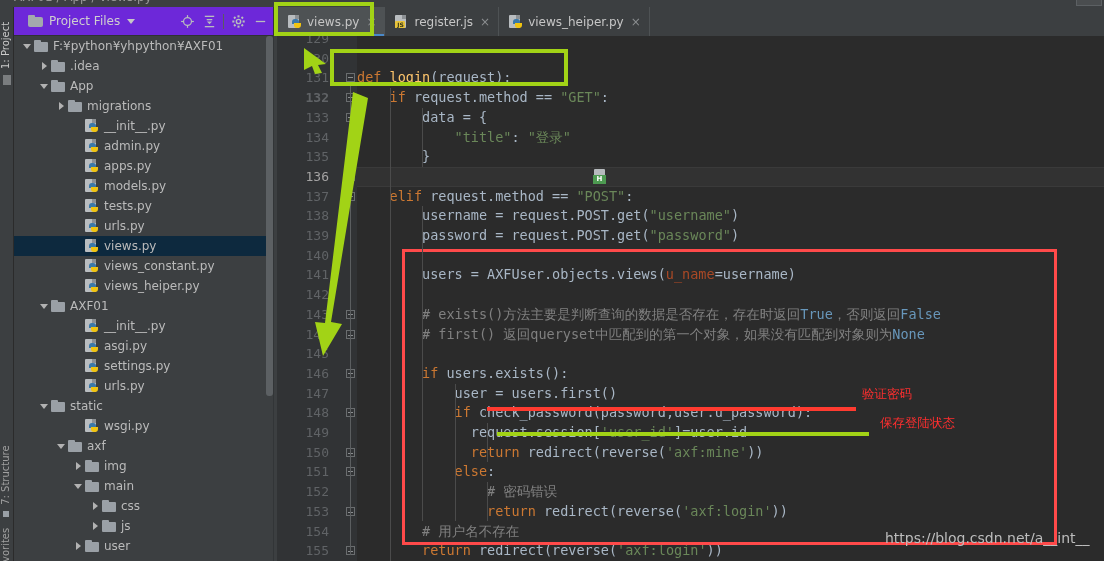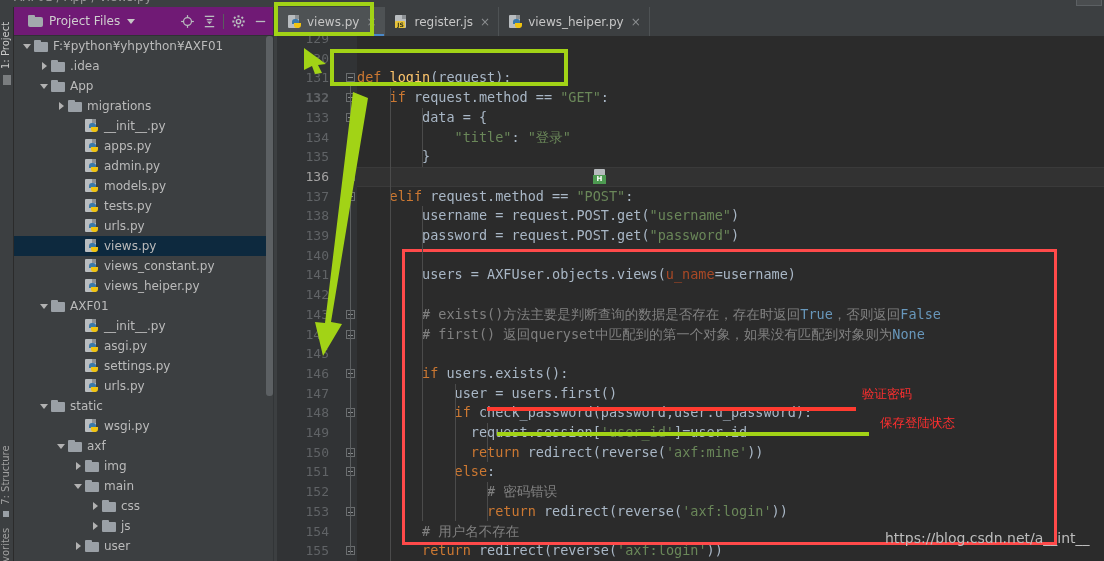--- a/index.html
+++ b/index.html
@@ -44,21 +44,21 @@
     background: #9aa0a6; margin-bottom: 3px;
   }
   .strip-marker {
     position: absolute; left: 3px; top: 68px; width: 8px; height: 10px;
     background: #7a7d7f;
   }
 
   
   .panel-header {
     position: absolute; left: 14px; top: 7px; width: 259px; height: 29px;
-    background: #701a75; display: flex; align-items: center;
+    background: #6d28d9; display: flex; align-items: center;
     border-bottom: 1px solid #2f3234;
   }
   .ph-folder {
     width: 15px; height: 12px; margin-left: 14px; margin-right: 6px;
     position: relative; flex: none;
   }
   .ph-folder:before {
     content: ""; position: absolute; left: 0; top: 2px;
     width: 15px; height: 10px; background: #a3a9ad; border-radius: 1px 2px 2px 2px;
   }
@@ -379,30 +379,30 @@
         </span>
         <span class="tlabel">__init__.py</span>
       </div>
       <div class="trow" style="padding-left: 59px;">
         <span class="tw "></span>
         <span class="ico-py">
           <span class="sheet"></span>
           <span class="fold"></span>
           <span class="pyb"></span>
         </span>
+        <span class="tlabel">admin.py</span>
+      </div>
+      <div class="trow" style="padding-left: 59px;">
+        <span class="tw "></span>
+        <span class="ico-py">
+          <span class="sheet"></span>
+          <span class="fold"></span>
+          <span class="pyb"></span>
+        </span>
         <span class="tlabel">apps.py</span>
-      </div>
-      <div class="trow" style="padding-left: 59px;">
-        <span class="tw "></span>
-        <span class="ico-py">
-          <span class="sheet"></span>
-          <span class="fold"></span>
-          <span class="pyb"></span>
-        </span>
-        <span class="tlabel">admin.py</span>
       </div>
       <div class="trow" style="padding-left: 59px;">
         <span class="tw "></span>
         <span class="ico-py">
           <span class="sheet"></span>
           <span class="fold"></span>
           <span class="pyb"></span>
         </span>
         <span class="tlabel">models.py</span>
       </div>

